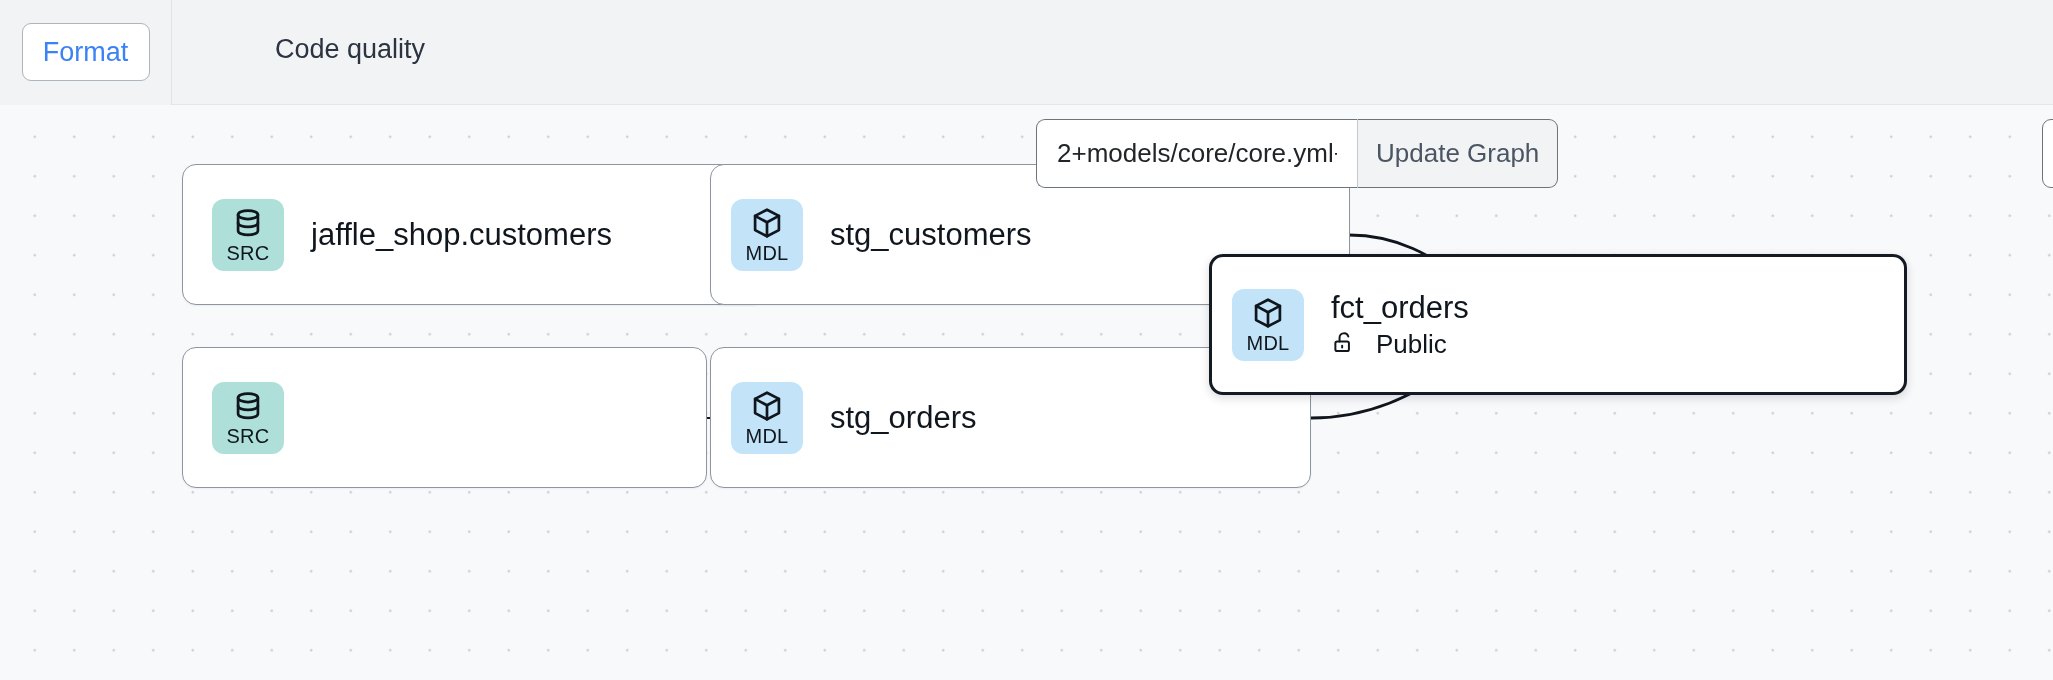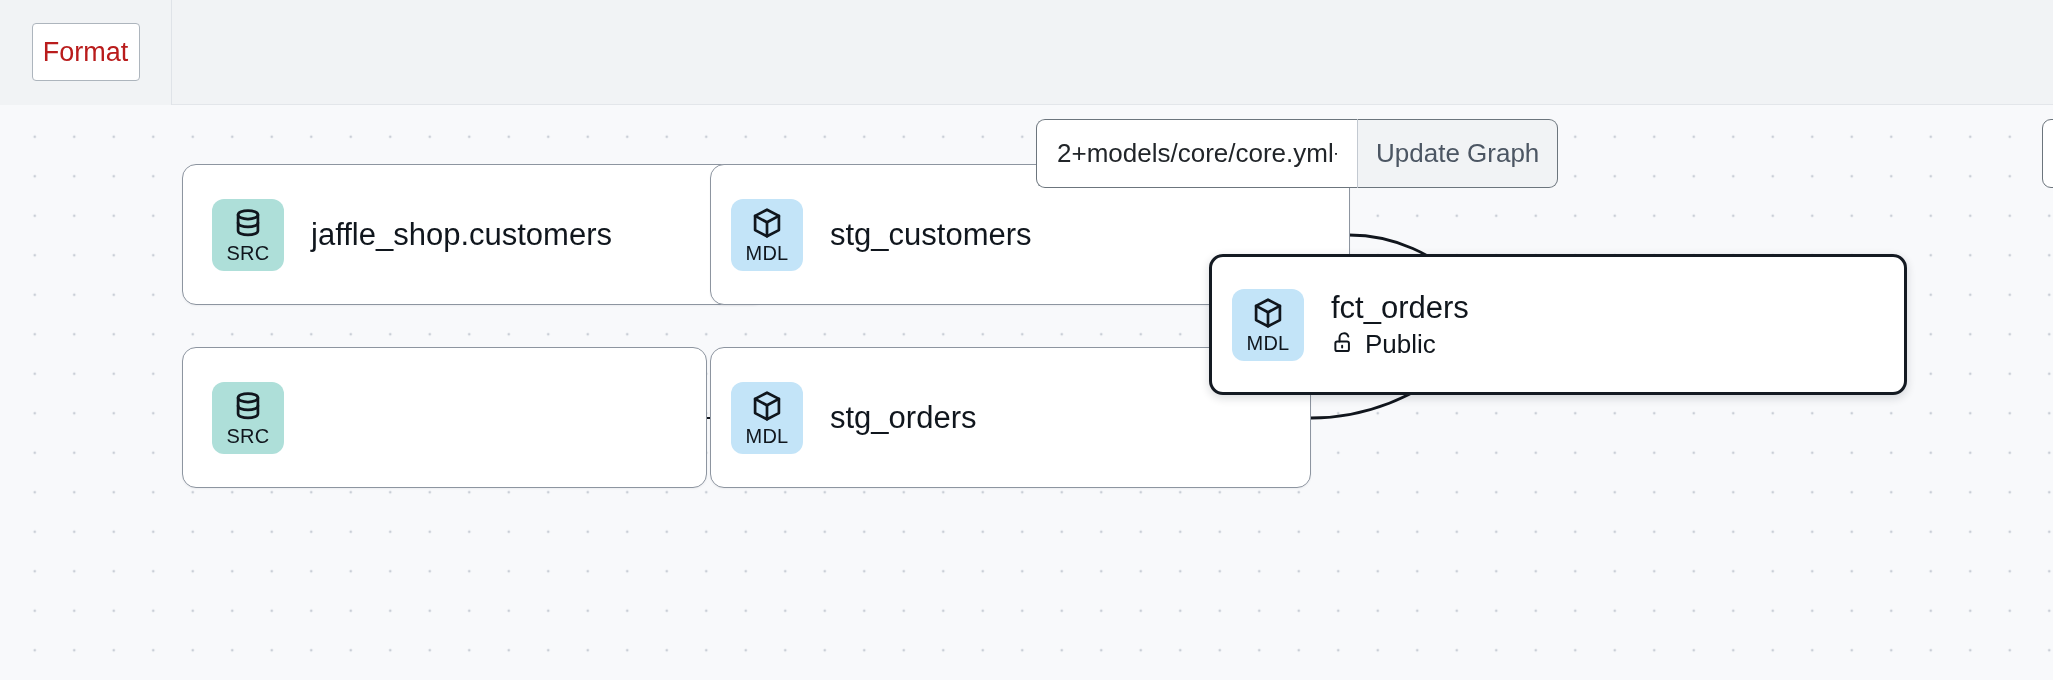--- a/index.html
+++ b/index.html
@@ -19,25 +19,25 @@
     border-bottom: 1px solid #e3e6ea;
     display: flex; align-items: center;
   }
   .format-wrap {
     width: 172px; height: 105px;
     display: flex; align-items: center; justify-content: center;
     border-right: 1px solid #dfe3e8;
     background: #f1f3f5;
   }
   .format-btn {
-    width: 108px; height: 58px;
+    width: 128px; height: 58px;
     background: #ffffff;
     border: 1.5px solid #adb5bd;
-    border-radius: 4px;
-    font-size: 27px; color: #b91c1c;
+    border-radius: 9px;
+    font-size: 27px; color: #3b82f6;
     font-family: "Liberation Sans", sans-serif;
     display: flex; align-items: center; justify-content: center;
     cursor: pointer;
   }
   .tabs { display: flex; align-items: flex-end; height: 105px; padding-left: 65px; }
   .tab {
     height: 105px; display: flex; align-items: center;
     padding: 0 38px; font-size: 27px; color: #2b3440;
     cursor: pointer; position: relative;
     border-bottom: 5px solid transparent;
@@ -80,21 +80,21 @@
   .badge.src { background: #aedfd9; }
   .badge.mdl { background: #c3e4f8; margin-left: 20px; }
   .badge svg { display: block; }
   .badge-text {
     font-size: 20px; color: #10161d; line-height: 1;
     margin-top: 3px; letter-spacing: 0.2px;
     font-family: "Liberation Sans", sans-serif;
   }
   .node-body { margin-left: 27px; display: flex; flex-direction: column; justify-content: flex-start; }
   .node-title { font-size: 31px; color: #10161d; line-height: 1.15; white-space: nowrap; }
-  .node-sub { display: flex; align-items: center; gap: 9px; margin-top: 4px; }
+  .node-sub { display: flex; align-items: center; gap: 20px; margin-top: 4px; }
   .node-sub-text { font-size: 26px; color: #10161d; line-height: 1.1; }
 
   
   .toolbar {
     position: absolute; top: 14px; left: 1036px;
     display: flex; align-items: stretch;
     height: 69px;
   }
   .graph-input {
     width: 322px; height: 69px;
@@ -129,20 +129,21 @@
 </head>
 <body>
 
 <div id="app">
 
   <div class="header">
     <div class="format-wrap">
       <button class="format-btn">Format</button>
     </div>
     <div class="tabs">
+      <div class="tab">Code quality</div>
     </div>
   </div>
 
   <div class="canvas">
 
     <svg class="edges" viewBox="0 0 2053 575">
       <defs>
         <marker id="arrow" markerWidth="9" markerHeight="9" refX="8.2" refY="3.2" orient="auto" markerUnits="strokeWidth">
           <path d="M0,0 L8.4,3.2 L0,6.4" fill="none" stroke="#7a8290" stroke-width="1.1"></path>
         </marker>

